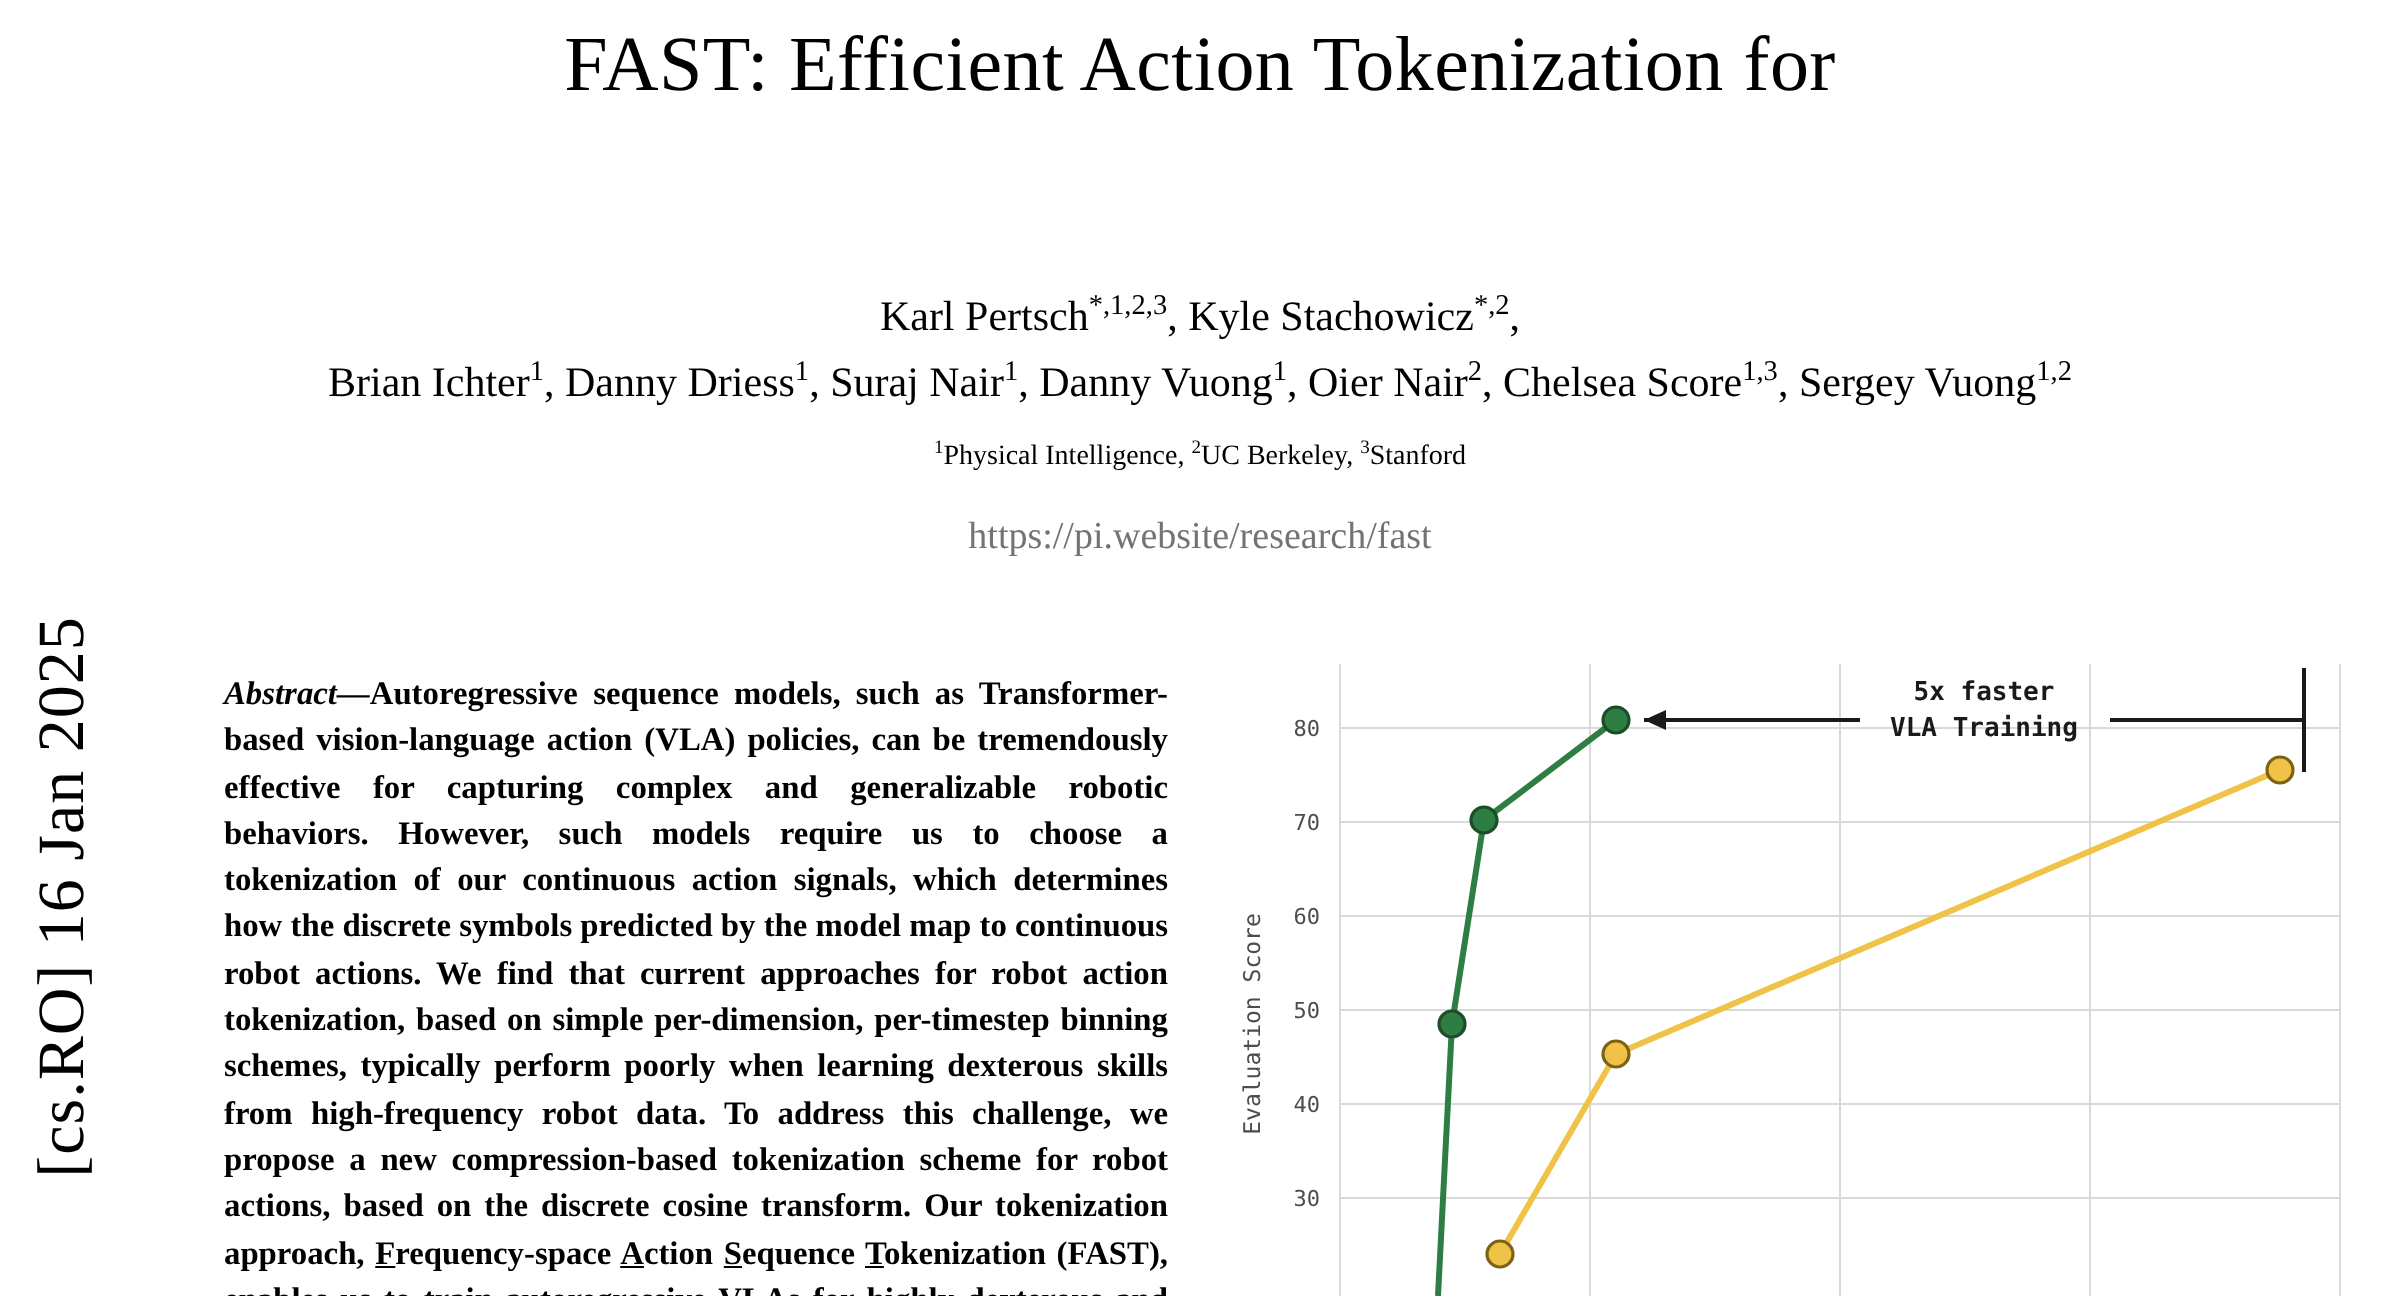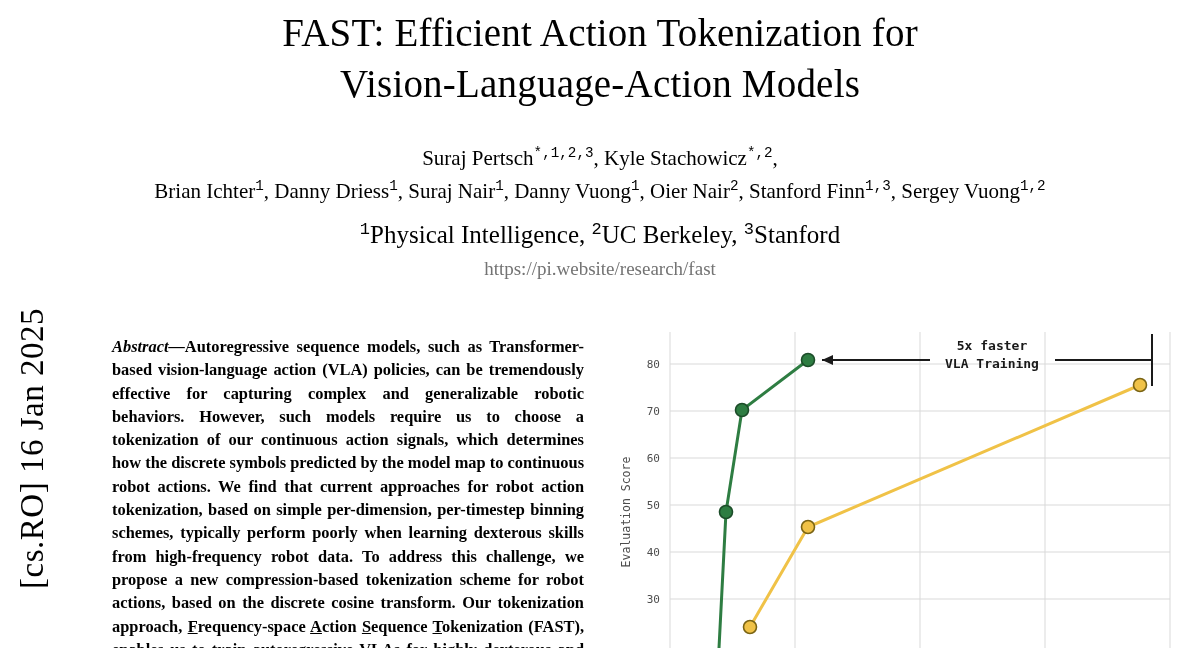--- a/index.html
+++ b/index.html
@@ -50,29 +50,29 @@
   #authors-block {
     position: absolute;
     left: 0;
     top: 142px;
     width: 1200px;
     text-align: center;
     font-size: 21px;
     line-height: 1.55;
   }
   #authors-block .line { white-space: nowrap; }
-  sup { font-size: 0.68em; vertical-align: super; line-height: 0; font-family: Liberation Mono, monospace; }
+  sup { font-size: 0.68em; vertical-align: super; line-height: 0; }
 
   #affil-line {
     position: absolute;
     left: 0;
     top: 221px;
     width: 1200px;
     text-align: center;
-    font-size: 25px;
+    font-size: 14px;
   }
   #project-url {
     position: absolute;
     left: 0;
     top: 258px;
     width: 1200px;
     text-align: center;
     font-size: 19px;
     color: #737373;
     text-decoration: none;
@@ -125,30 +125,29 @@
 </head>
 <body>
 
 <div id="arxiv-stamp">
   <span>[cs.RO]  16 Jan 2025</span>
 </div>
 
 <div id="title-block">
   <h1 id="paper-title">
     <span>FAST: Efficient Action Tokenization for</span><br>
-    <span>Vision-Language-Action Models</span>
   </h1>
 </div>
 
 <div id="authors-block">
   <div class="line">
-    <span>Suraj Pertsch</span><sup>*,1,2,3</sup>, <span>Kyle Stachowicz</span><sup>*,2</sup>,
+    <span>Karl Pertsch</span><sup>*,1,2,3</sup>, <span>Kyle Stachowicz</span><sup>*,2</sup>,
   </div>
   <div class="line">
-    <span>Brian Ichter</span><sup>1</sup>, <span>Danny Driess</span><sup>1</sup>, <span>Suraj Nair</span><sup>1</sup>, <span>Danny Vuong</span><sup>1</sup>, <span>Oier Nair</span><sup>2</sup>, <span>Stanford Finn</span><sup>1,3</sup>, <span>Sergey Vuong</span><sup>1,2</sup>
+    <span>Brian Ichter</span><sup>1</sup>, <span>Danny Driess</span><sup>1</sup>, <span>Suraj Nair</span><sup>1</sup>, <span>Danny Vuong</span><sup>1</sup>, <span>Oier Nair</span><sup>2</sup>, <span>Chelsea Score</span><sup>1,3</sup>, <span>Sergey Vuong</span><sup>1,2</sup>
   </div>
 </div>
 
 <div id="affil-line">
   <sup>1</sup><span>Physical Intelligence,</span>
   <sup>2</sup><span>UC Berkeley,</span>
   <sup>3</sup><span>Stanford</span>
 </div>
 
 <a id="project-url" href="#">https://pi.website/research/fast</a>

